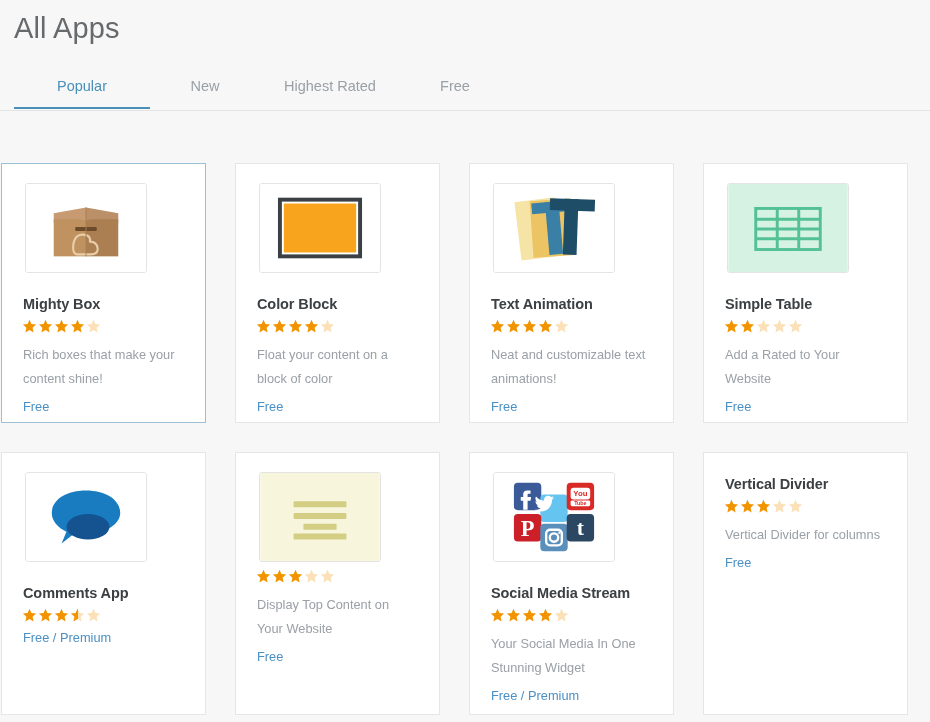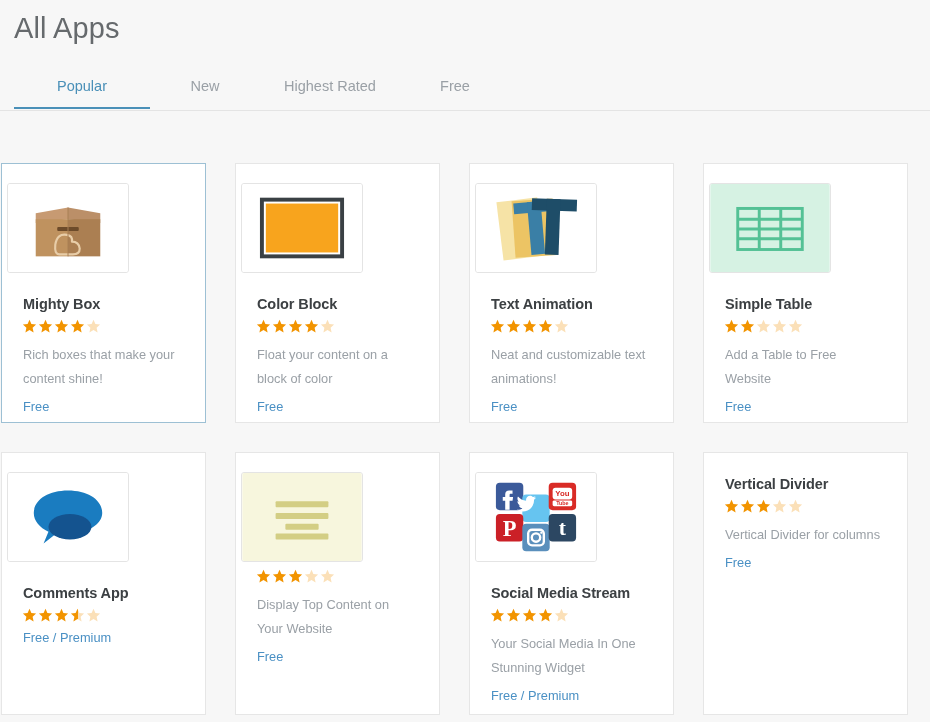--- a/index.html
+++ b/index.html
@@ -51,21 +51,21 @@
     background: #ffffff;
     border: 1px solid #e6e6e6;
     position: relative;
     cursor: pointer;
   }
   .card.selected { border-color: #9dc0d4; }
   .card.row2 { height: 263px; }
 
   .thumb {
     width: 122px; height: 90px;
-    margin: 19px 0 0 5px;
+    margin: 19px 0 0 23px;
     border: 1px solid #e4e4e4;
     border-radius: 3px;
     background: #fff;
     overflow: hidden;
     position: relative;
     display: flex; align-items: center; justify-content: center;
   }
   .card-name {
     margin: 23px 0 0 21px;
     font-size: 14.5px; color: #3c4043; font-weight: 700;
@@ -287,21 +287,21 @@
             <svg width="15" height="14" viewBox="0 0 15 14">
               <polygon points="7.5,0.8 9.4,5.1 14.1,5.6 10.6,8.8 11.6,13.4 7.5,11.1 3.4,13.4 4.4,8.8 0.9,5.6 5.6,5.1" fill="#fbe0b8"></polygon>
             </svg>
           </span>
           <span class="star">
             <svg width="15" height="14" viewBox="0 0 15 14">
               <polygon points="7.5,0.8 9.4,5.1 14.1,5.6 10.6,8.8 11.6,13.4 7.5,11.1 3.4,13.4 4.4,8.8 0.9,5.6 5.6,5.1" fill="#fbe0b8"></polygon>
             </svg>
           </span>
         </div>
-        <div class="card-desc">Add a Table to Free Website</div>
+        <div class="card-desc">Add a Rated to Your Website</div>
         <div class="card-price">Free</div>
       </div>
       <div class="card row2">
         <div class="thumb">
           <span style="width:100%;height:100%;display:block">
             <svg class="art" viewBox="0 0 122 90">
               <rect width="122" height="90" fill="#fff"></rect>
               <path d="M61 18 C40 18 26 28 26 41 C26 49 32 56 41 60 L36 72 L50 61 C53 61.6 57 62 61 62 C82 62 96 52 96 41 C96 28 82 18 61 18z" fill="#1a7cc0"></path>
               <ellipse cx="63" cy="55" rx="22" ry="13" fill="#14538f"></ellipse>
             </svg>

